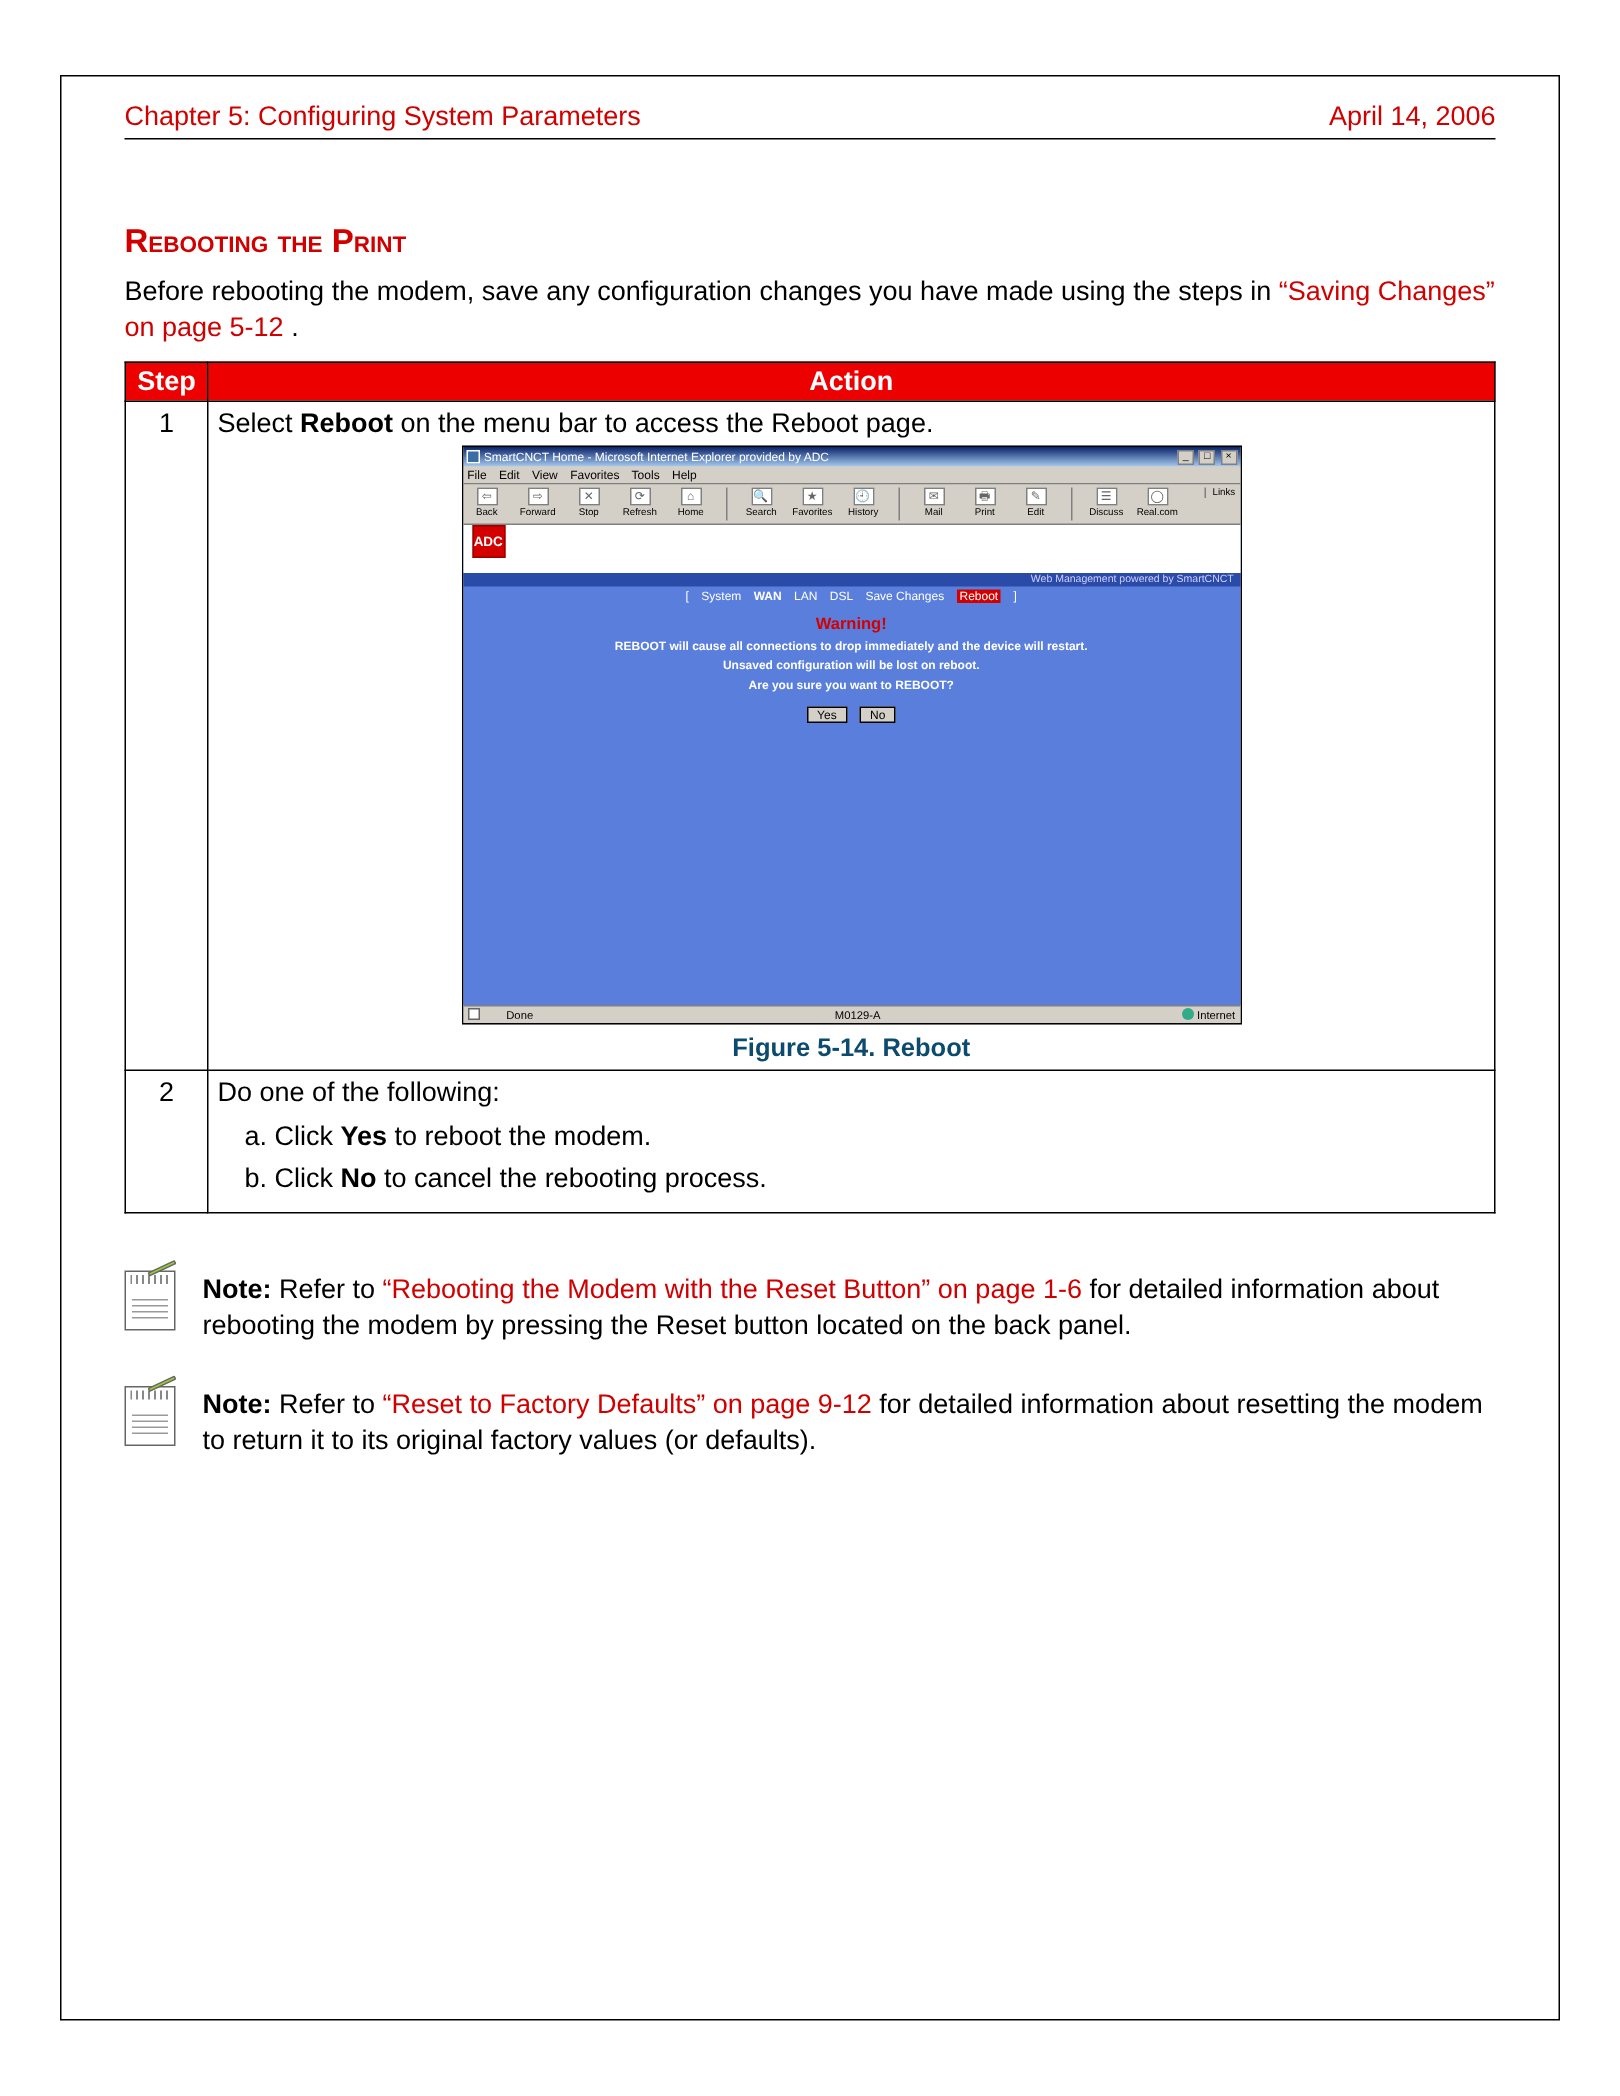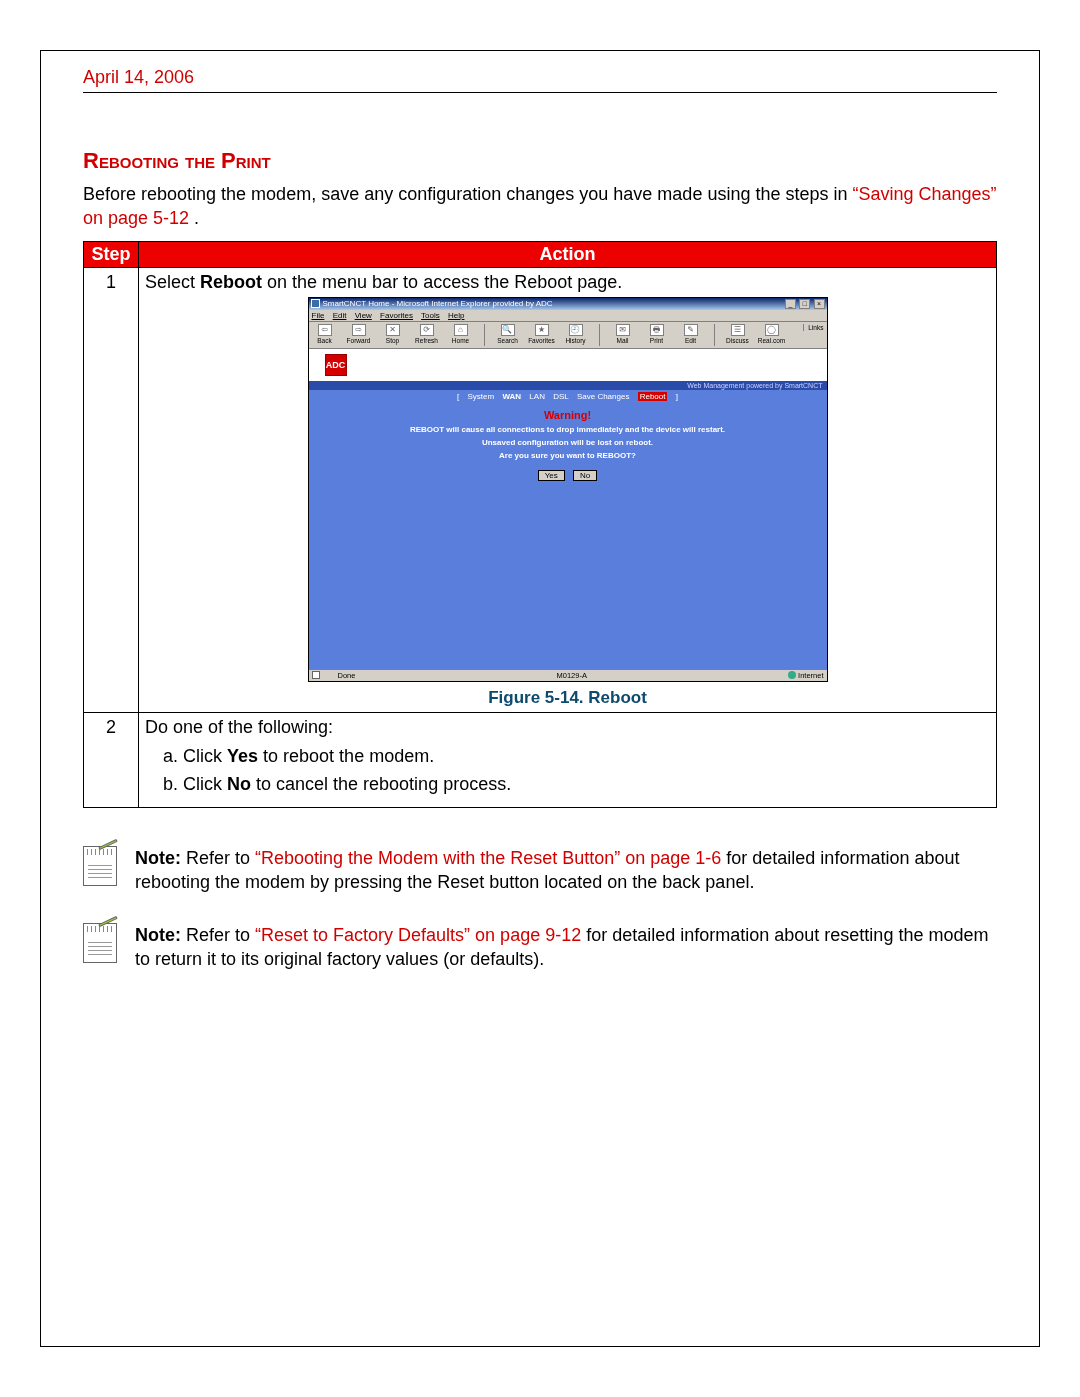--- a/index.html
+++ b/index.html
@@ -92,42 +92,42 @@
     width: 9px; height: 9px; background:#3a6ea5; border:1px solid #fff;
     display:inline-block;
   }
   .ie-titlebar .title-text { flex: 1; font-size: 8px; white-space: nowrap; overflow:hidden; }
   .ie-titlebar .winbtns span {
     display:inline-block; width:11px; height:10px; background:#d4d0c8;
     border:1px solid #808080; margin-left:1px; font-size:7px; text-align:center;
     color:#000; line-height:8px;
   }
   .ie-menubar { background:#d4d0c8; padding:1px 3px; border-bottom:1px solid #808080; }
-  .ie-menubar span { margin-right:6px; text-decoration: underline; text-decoration-color:#000; }
+  .ie-menubar span { margin-right:6px; text-decoration-color:#000; }
   .ie-menubar span::first-letter { text-decoration: underline; }
   .ie-toolbar {
     background:#d4d0c8; padding:2px 3px; border-bottom:1px solid #808080;
     display:flex; gap:8px; align-items:flex-start;
   }
   .tb-btn { display:flex; flex-direction:column; align-items:center; width:26px; }
   .tb-btn .tb-ico {
     width:14px;height:12px;border:1px solid #808080;background:#fff;
     display:flex;align-items:center;justify-content:center;font-size:8px;color:#666;
   }
   .tb-btn .tb-lbl { font-size:6.5px; color:#000; margin-top:1px; white-space:nowrap; }
   .tb-sep { width:1px; background:#808080; height:22px; margin:0 2px; }
   .tb-links { margin-left:auto; display:flex; flex-direction:column; align-items:center; border-left:1px solid #808080; padding-left:4px;}
   .tb-links .tb-lbl{font-size:6.5px;}
   .ie-content {
     background:#5a7edc;
     min-height:320px;
     position:relative;
     color:#fff;
   }
-  .adc-bar { background:#fff; height:32px; display:flex; align-items:center; padding-left:16px;}
+  .adc-bar { background:#fff; height:32px; display:flex; align-items:flex-start; padding-left:6px;}
   .adc-logo {
     width:22px;height:22px;background:#d40000;color:#fff;font-weight:bold;
     font-size:9px;display:flex;align-items:center;justify-content:center;
     border:1px solid #900;
   }
   .adc-strip { background:#2a4ba8; color:#d0d0ff; font-size:7px; text-align:right; padding:1px 4px;}
   .nav-strip {
     text-align:center; padding:2px 0; font-size:8px;
   }
   .nav-strip span { margin:0 3px; color:#fff;}
@@ -179,20 +179,21 @@
     color:#d00000; font-size:18px;
     border-top:1px solid #000; padding-top:6px;
   }
 </style>
 </head>
 <body>
 
 <div class="page-border">
 
   <div class="header-row">
+    <span>Chapter 5: Configuring System Parameters</span>
     <span>April 14, 2006</span>
   </div>
 
   <h2 class="section-title">Rebooting the Print</h2>
 
   <p class="intro-para">
     <span>Before rebooting the modem, save any configuration changes you have made using the steps in </span>
     <span class="crossref">“Saving Changes” on page 5-12</span>
     <span>.</span>
   </p>

